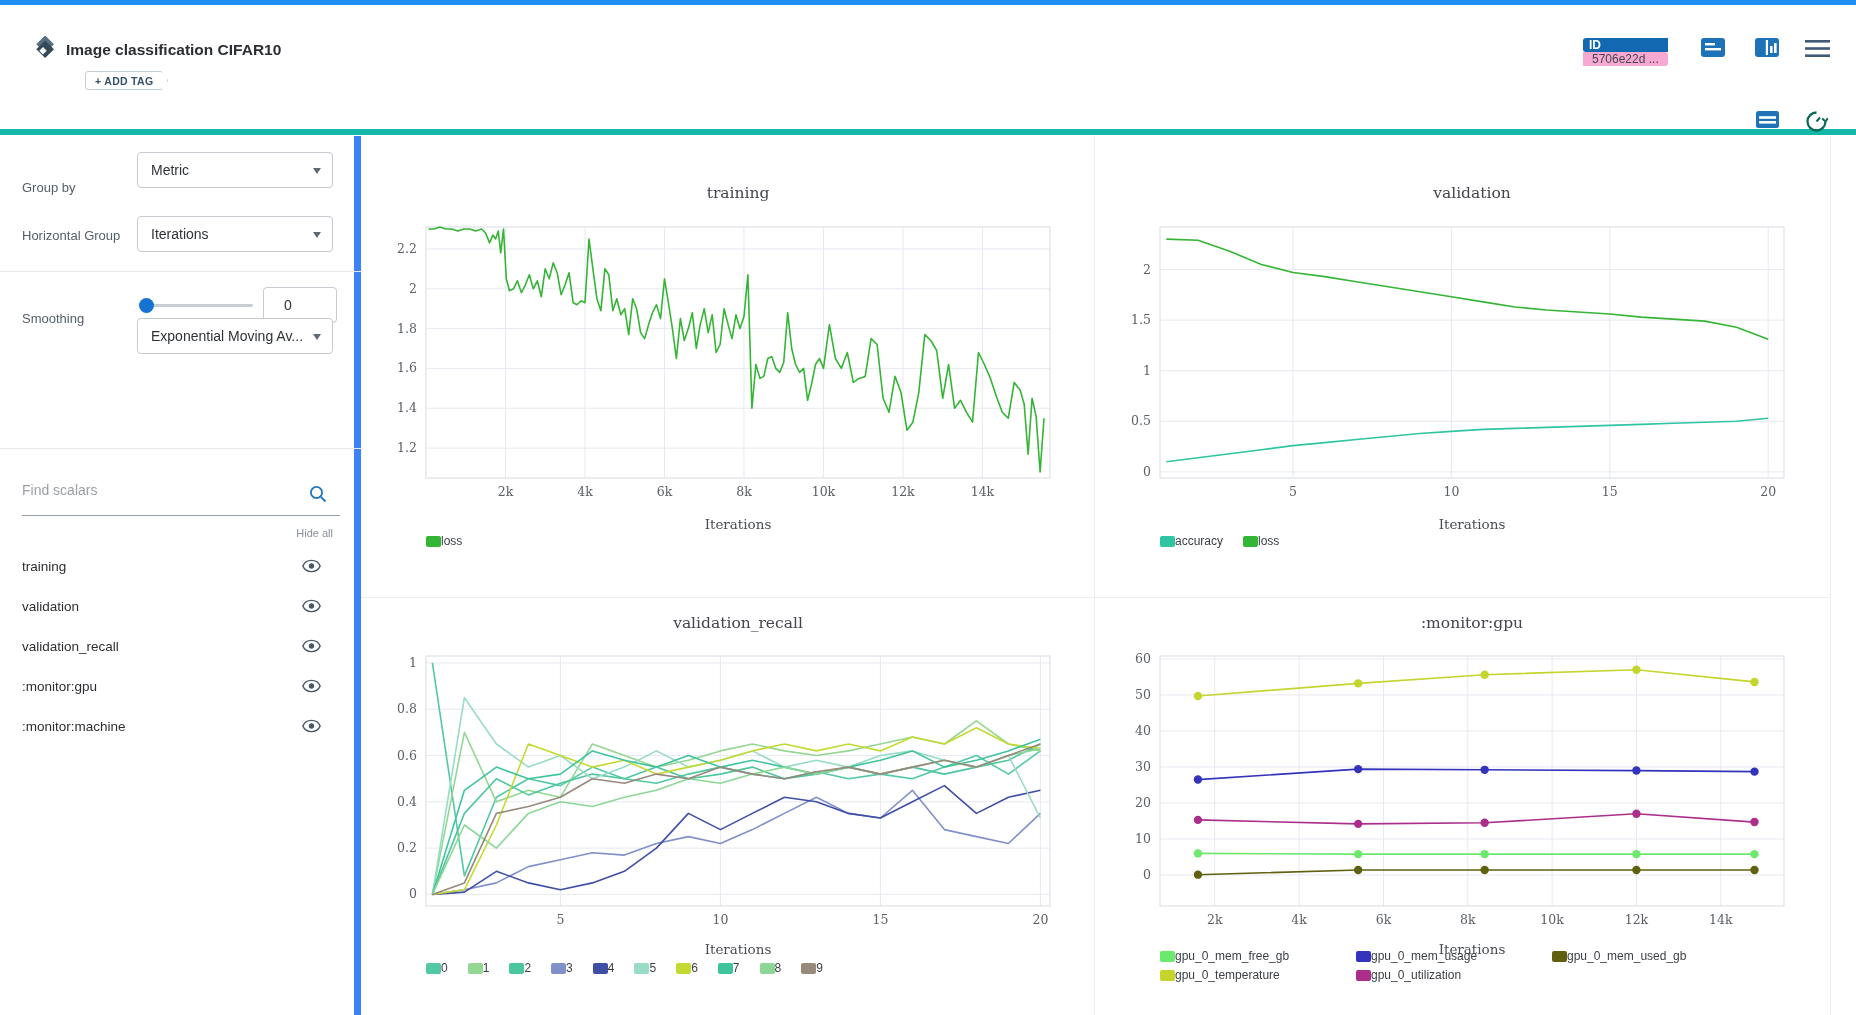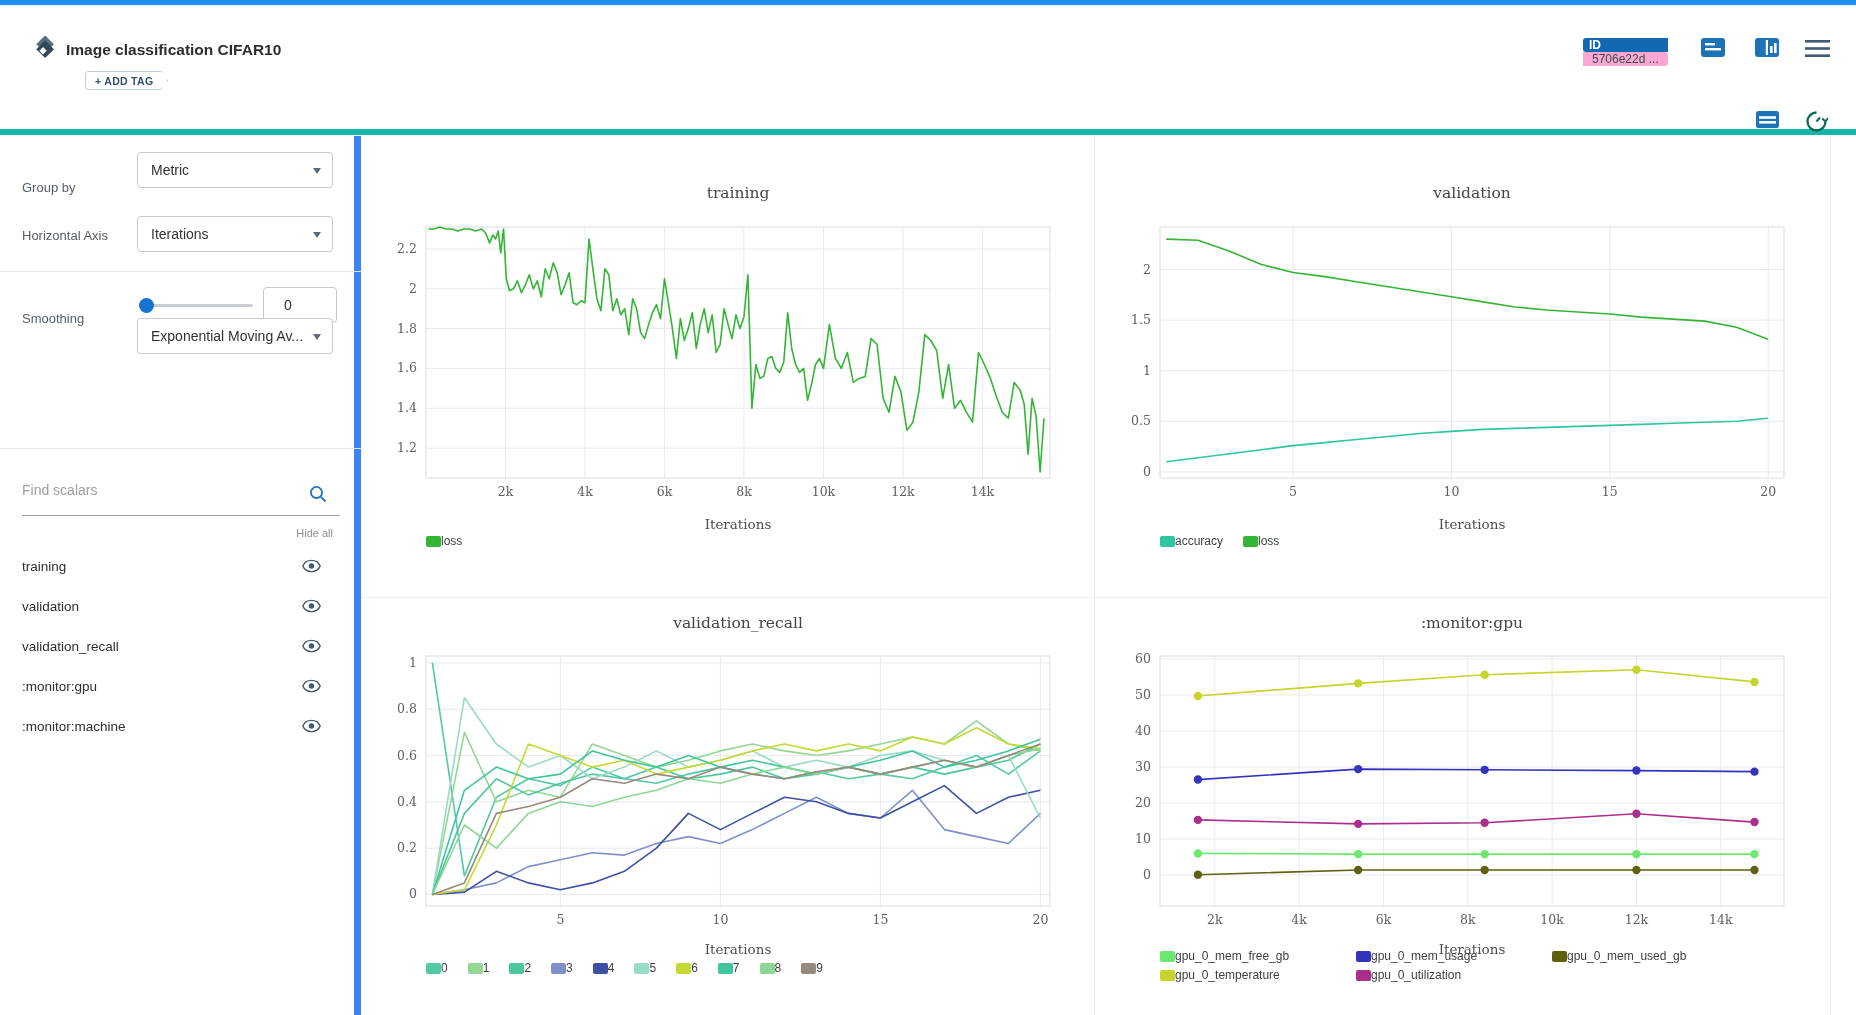--- a/index.html
+++ b/index.html
@@ -129,21 +129,21 @@
   </svg>
 </div>
 
 <aside id="sidebar">
   <span class="side-label" style="top:44px">Group by</span>
   <div class="select-box" style="top:16px">
     <span>Metric</span>
     <i class="caret"></i>
   </div>
 
-  <span class="side-label" style="top:92px">Horizontal Axis</span>
+  <span class="side-label" style="top:92px">Horizontal Group</span>
   <div class="select-box" style="top:80px">
     <span>Iterations</span>
     <i class="caret"></i>
   </div>
 
   <div class="divider" style="top:135px"></div>
 
   <span class="side-label" style="top:175px">Smoothing</span>
   <div id="smooth-track">
     <div id="smooth-thumb"></div>

